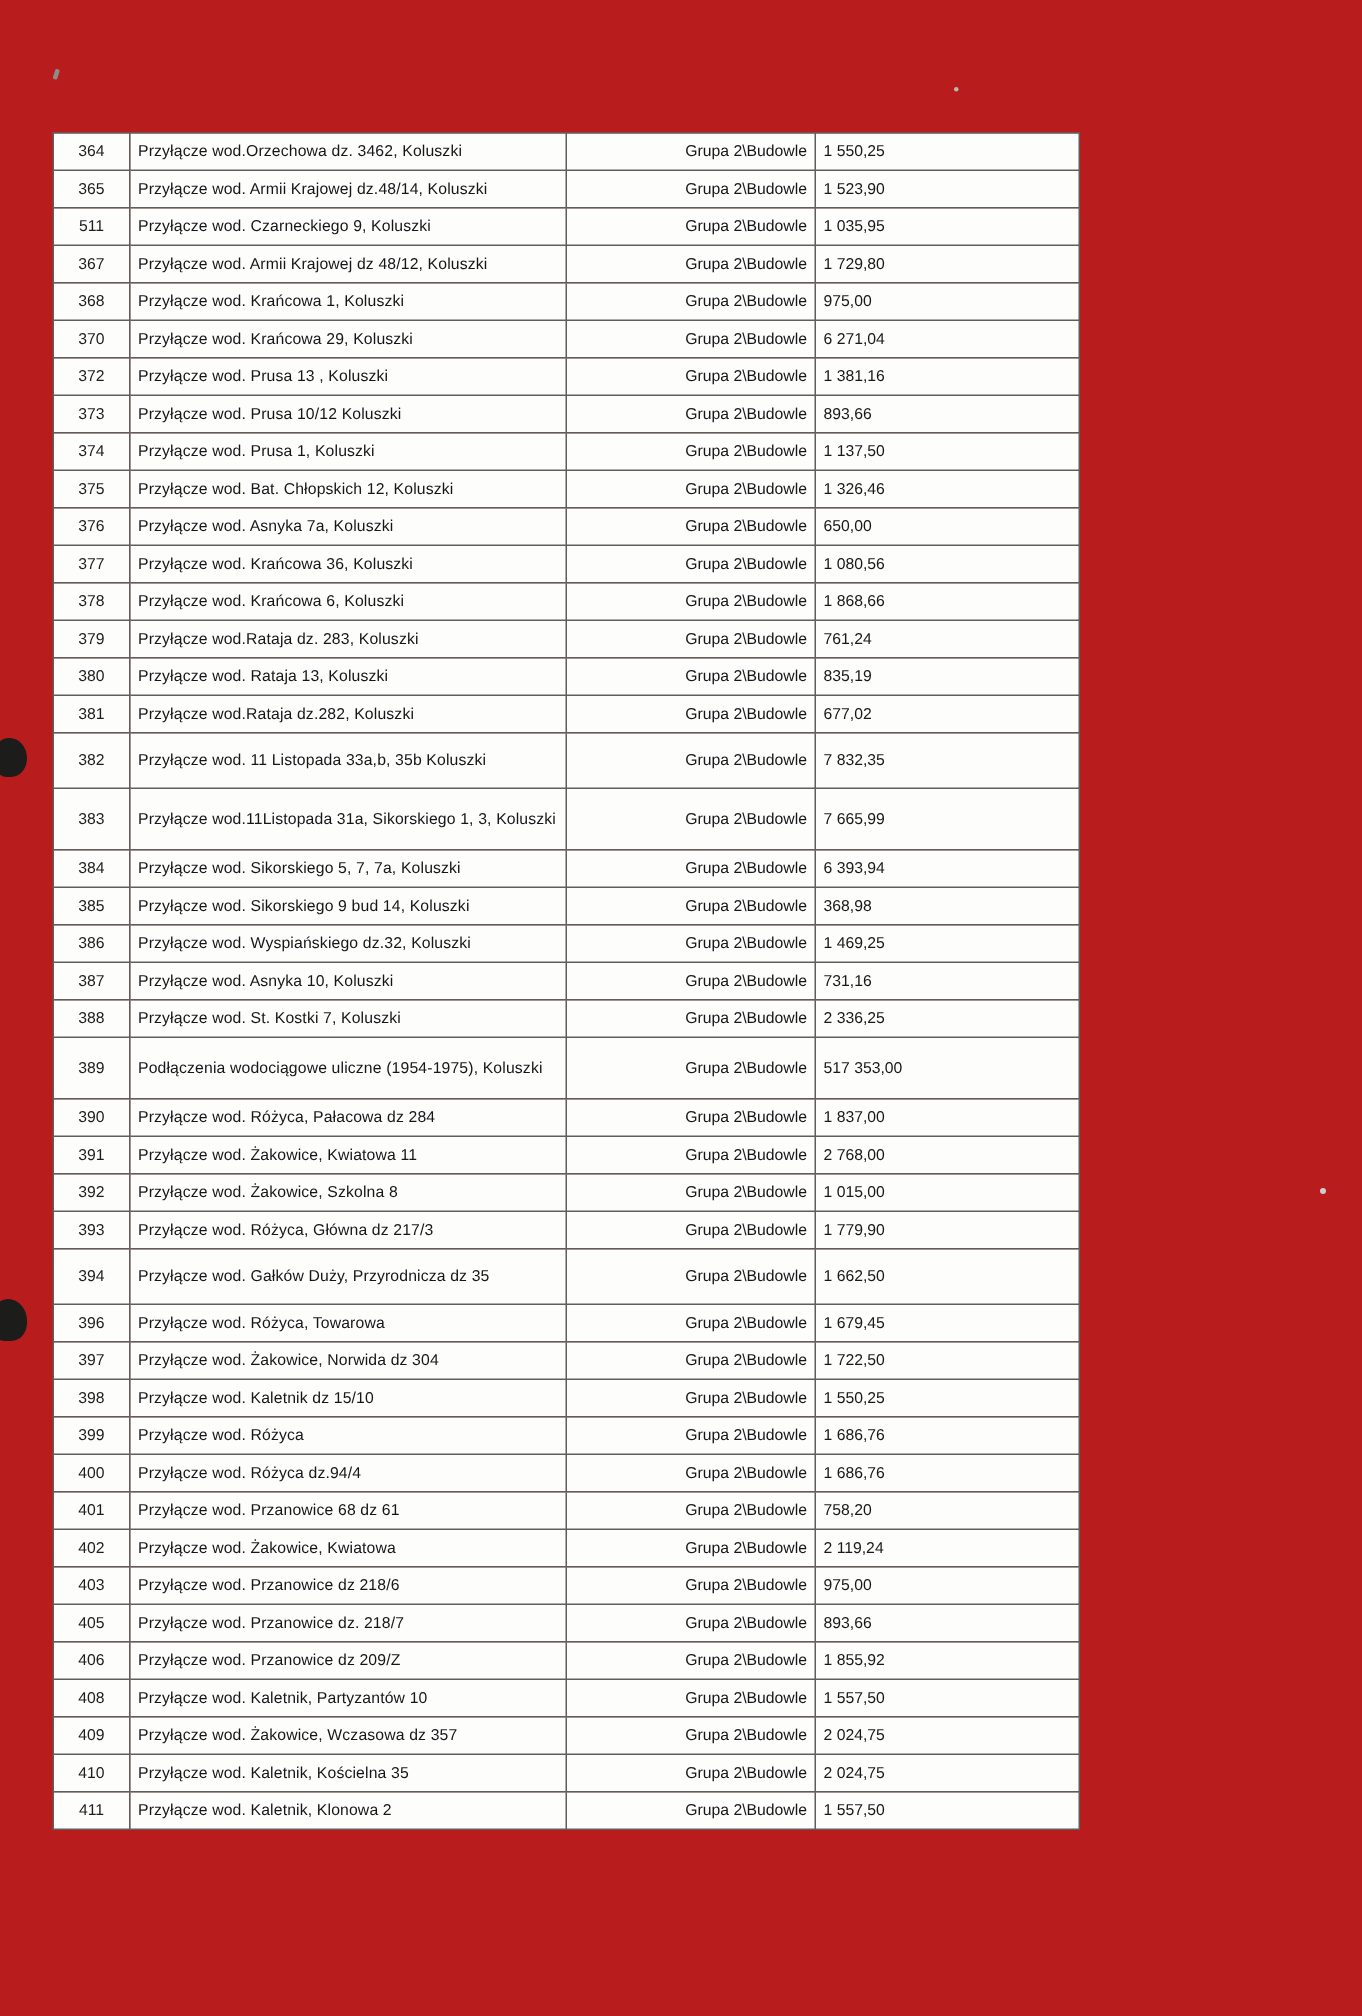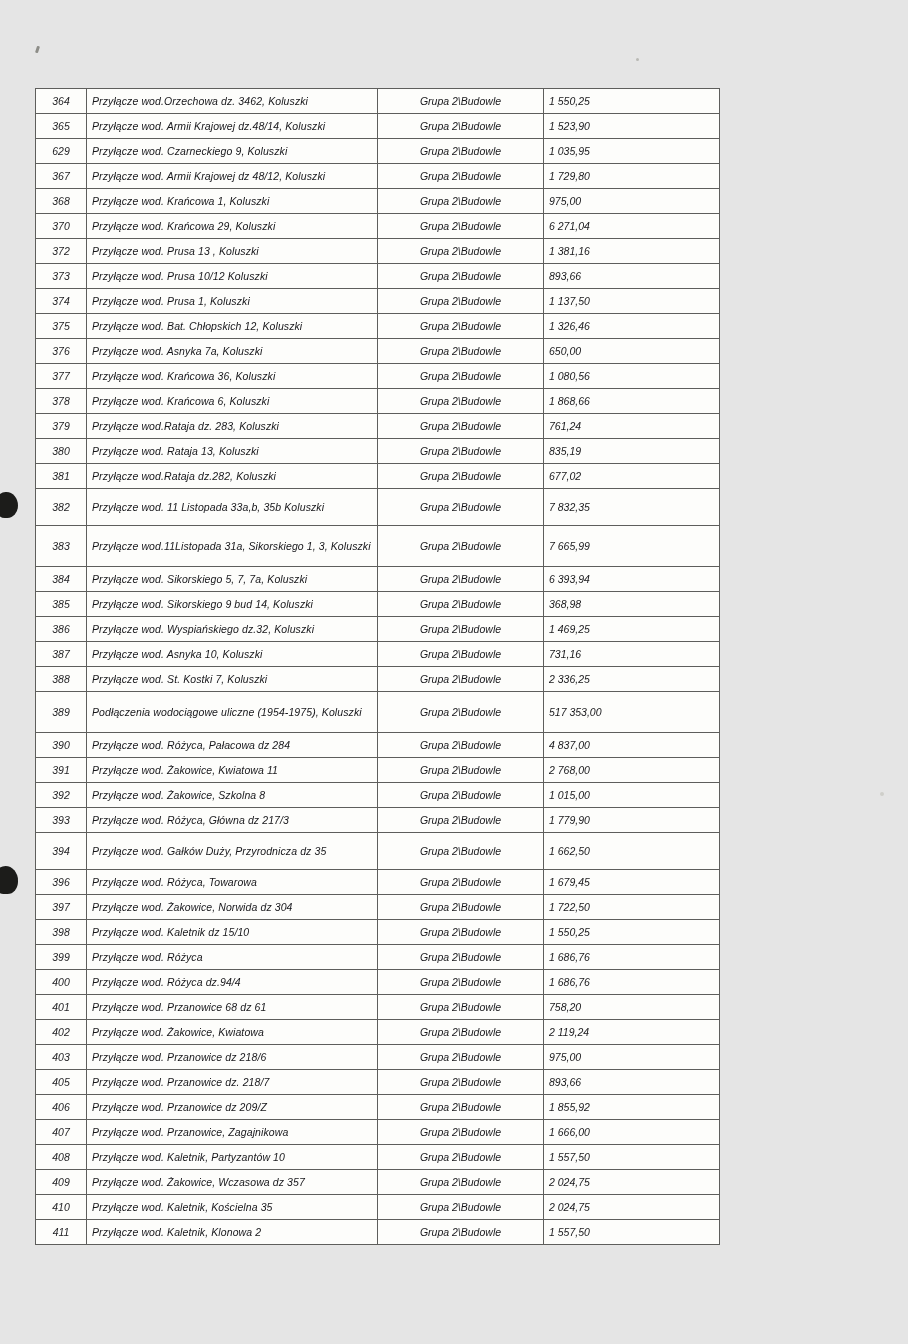--- a/index.html
+++ b/index.html
@@ -4,24 +4,23 @@
 <style>
   html, body {
     margin: 0;
     padding: 0;
     background: #ffffff;
   }
   .page {
     position: relative;
     width: 908px;
     height: 1344px;
-    background: #e5e5e5;
+    background: #b91c1c;
     font-family: "Liberation Sans", sans-serif;
     overflow: hidden;
-    font-style: italic;
   }
   
   .scan-mark {
     position: absolute;
     background: #c9c9c4;
     border-radius: 50%;
   }
   .mark-a { left: 36px; top: 46px; width: 3px; height: 7px; background: #8d8d88; border-radius: 1px; transform: rotate(18deg); }
   .mark-b { left: 636px; top: 58px; width: 3px; height: 3px; background: #b9b9b4; }
   .mark-c { left: 880px; top: 792px; width: 4px; height: 4px; background: #cfcfca; }
@@ -52,21 +51,21 @@
     font-size: 10.5px;
     color: #1d1d20;
   }
   td.c-desc {
     width: 280px;
     text-align: left;
     letter-spacing: 0.1px;
   }
   td.c-grp {
     width: 155px;
-    text-align: center;
+    text-align: right;
   }
   td.c-val {
     width: 165px;
     text-align: left;
     background: #c9c9c4;
     color: #18181b;
     padding-right: 8px;
     background-image:
       linear-gradient(90deg, rgba(255,255,255,0.28) 0%, rgba(255,255,255,0.05) 40%, rgba(255,255,255,0.22) 100%),
       repeating-linear-gradient(0deg, rgba(0,0,0,0.045) 0px, rgba(0,0,0,0.045) 1px, rgba(255,255,255,0.03) 1px, rgba(255,255,255,0.03) 2px);
@@ -92,21 +91,21 @@
           <td class="c-grp">Grupa 2\Budowle</td>
           <td class="c-val">1 550,25</td>
         </tr>
         <tr>
           <td class="c-no">365</td>
           <td class="c-desc">Przyłącze wod. Armii Krajowej dz.48/14, Koluszki</td>
           <td class="c-grp">Grupa 2\Budowle</td>
           <td class="c-val">1 523,90</td>
         </tr>
         <tr>
-          <td class="c-no">629</td>
+          <td class="c-no">511</td>
           <td class="c-desc">Przyłącze wod. Czarneckiego 9, Koluszki</td>
           <td class="c-grp">Grupa 2\Budowle</td>
           <td class="c-val">1 035,95</td>
         </tr>
         <tr>
           <td class="c-no">367</td>
           <td class="c-desc">Przyłącze wod. Armii Krajowej dz 48/12, Koluszki</td>
           <td class="c-grp">Grupa 2\Budowle</td>
           <td class="c-val">1 729,80</td>
         </tr>
@@ -227,21 +226,21 @@
         <tr class="tall2">
           <td class="c-no">389</td>
           <td class="c-desc">Podłączenia wodociągowe uliczne (1954-1975), Koluszki</td>
           <td class="c-grp">Grupa 2\Budowle</td>
           <td class="c-val">517 353,00</td>
         </tr>
         <tr>
           <td class="c-no">390</td>
           <td class="c-desc">Przyłącze wod. Różyca, Pałacowa dz 284</td>
           <td class="c-grp">Grupa 2\Budowle</td>
-          <td class="c-val">4 837,00</td>
+          <td class="c-val">1 837,00</td>
         </tr>
         <tr>
           <td class="c-no">391</td>
           <td class="c-desc">Przyłącze wod. Żakowice, Kwiatowa 11</td>
           <td class="c-grp">Grupa 2\Budowle</td>
           <td class="c-val">2 768,00</td>
         </tr>
         <tr>
           <td class="c-no">392</td>
           <td class="c-desc">Przyłącze wod. Żakowice, Szkolna 8</td>
@@ -312,26 +311,20 @@
           <td class="c-no">405</td>
           <td class="c-desc">Przyłącze wod. Przanowice dz. 218/7</td>
           <td class="c-grp">Grupa 2\Budowle</td>
           <td class="c-val">893,66</td>
         </tr>
         <tr>
           <td class="c-no">406</td>
           <td class="c-desc">Przyłącze wod. Przanowice dz 209/Z</td>
           <td class="c-grp">Grupa 2\Budowle</td>
           <td class="c-val">1 855,92</td>
-        </tr>
-        <tr>
-          <td class="c-no">407</td>
-          <td class="c-desc">Przyłącze wod. Przanowice, Zagajnikowa</td>
-          <td class="c-grp">Grupa 2\Budowle</td>
-          <td class="c-val">1 666,00</td>
         </tr>
         <tr>
           <td class="c-no">408</td>
           <td class="c-desc">Przyłącze wod. Kaletnik, Partyzantów 10</td>
           <td class="c-grp">Grupa 2\Budowle</td>
           <td class="c-val">1 557,50</td>
         </tr>
         <tr>
           <td class="c-no">409</td>
           <td class="c-desc">Przyłącze wod. Żakowice, Wczasowa dz 357</td>

